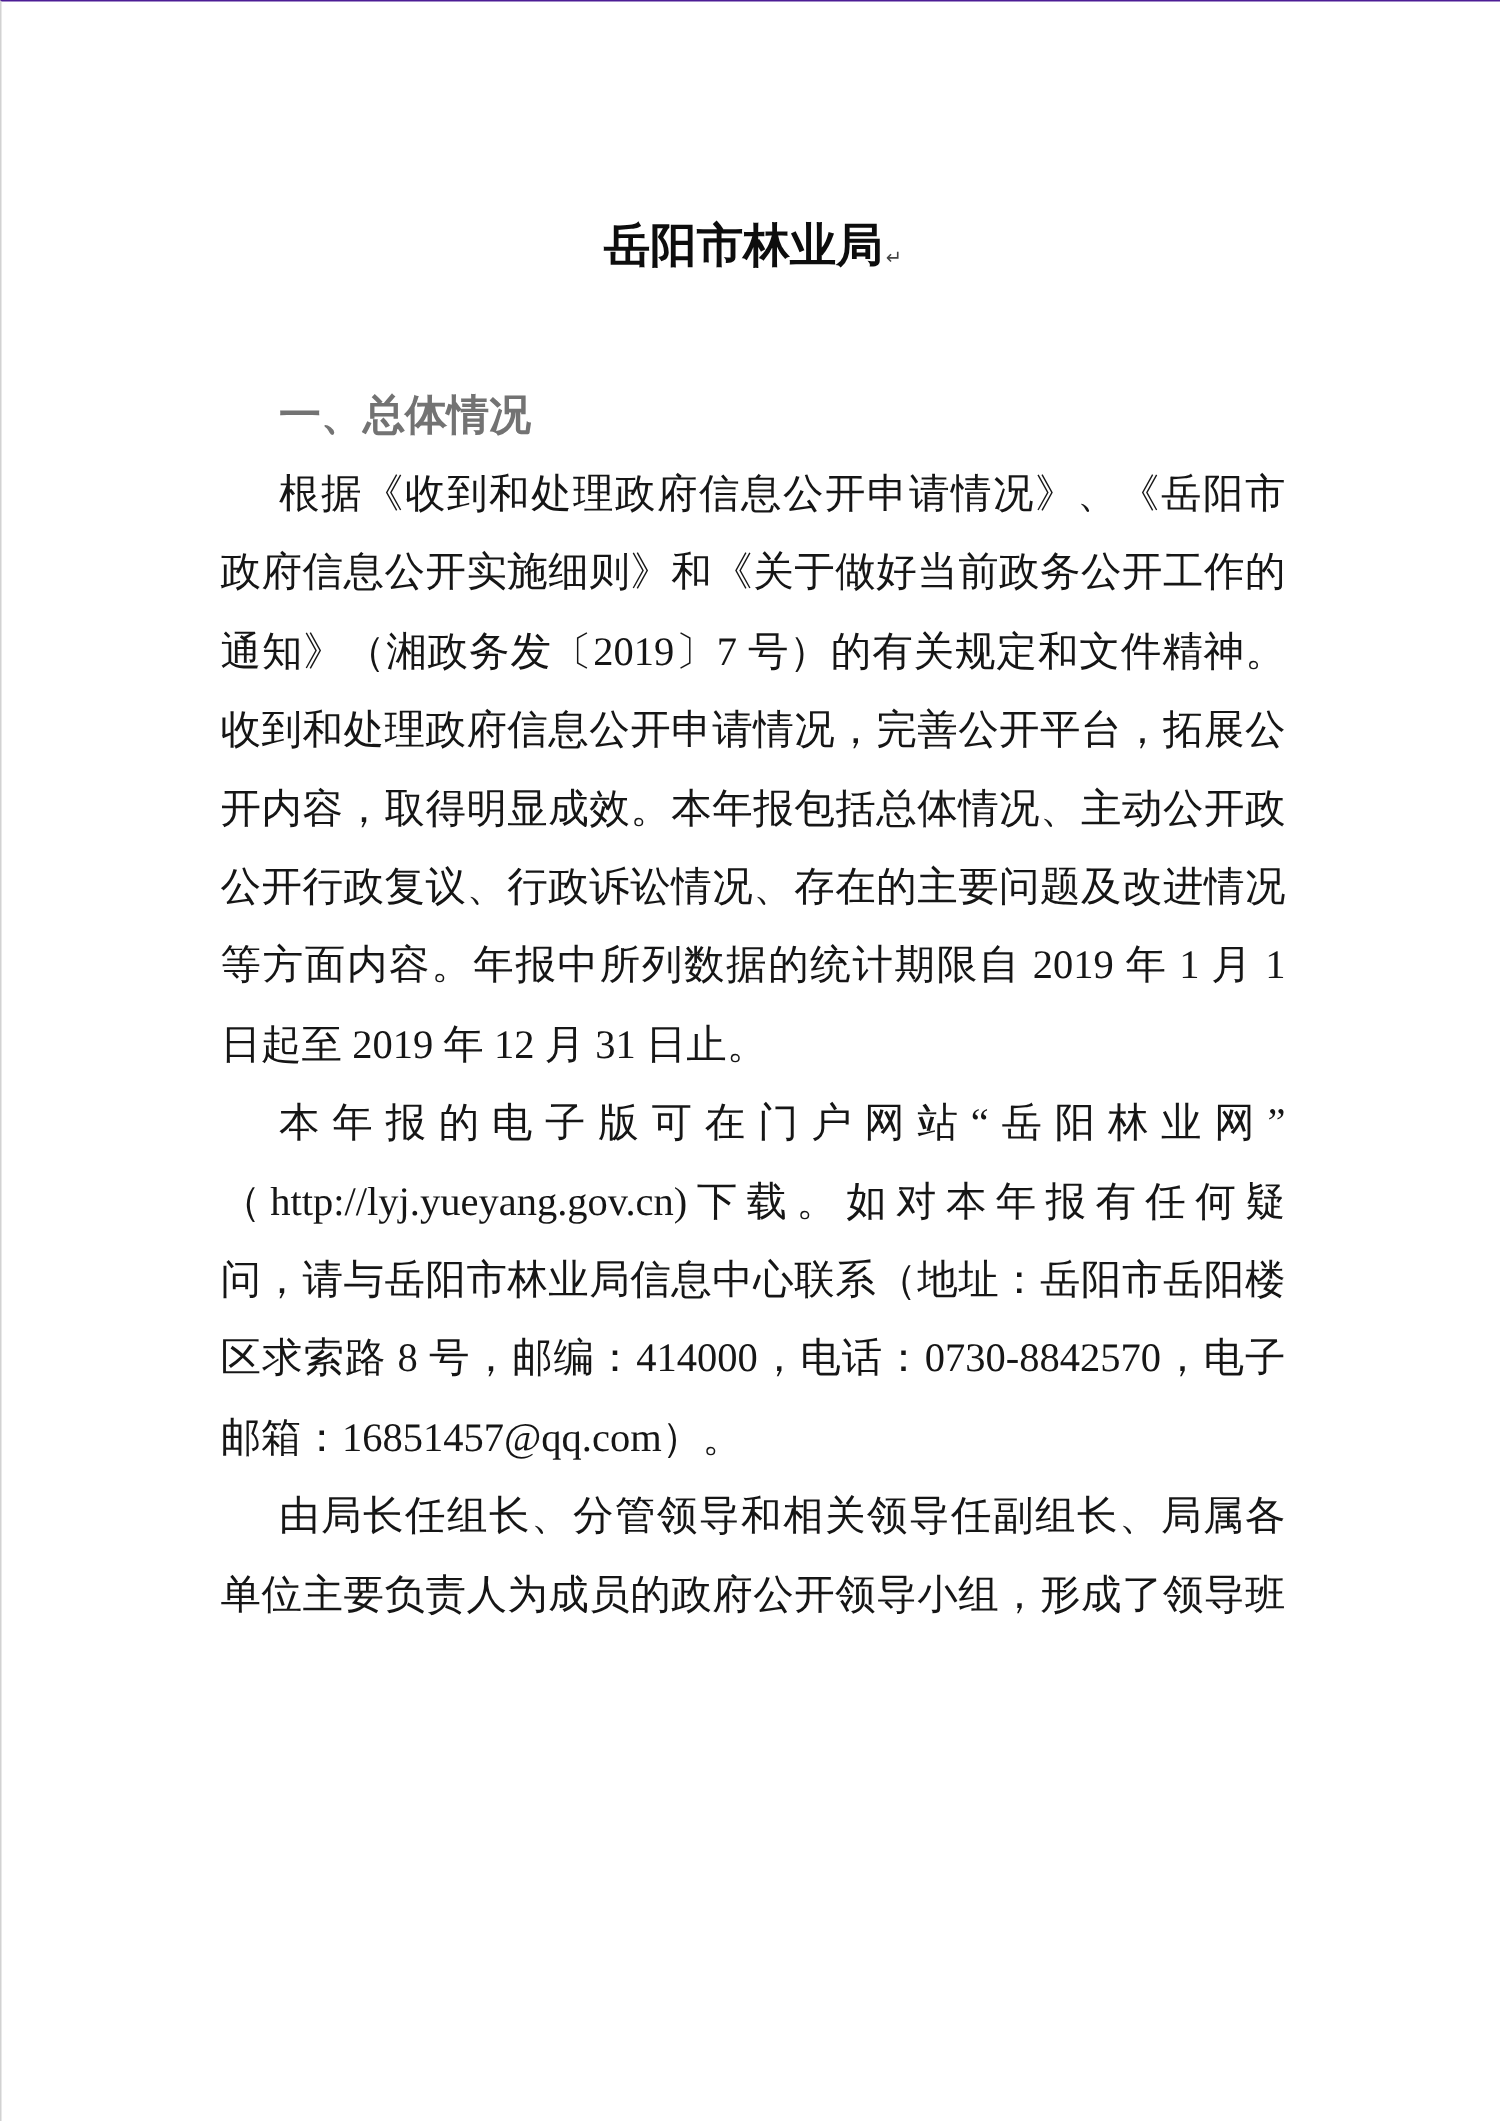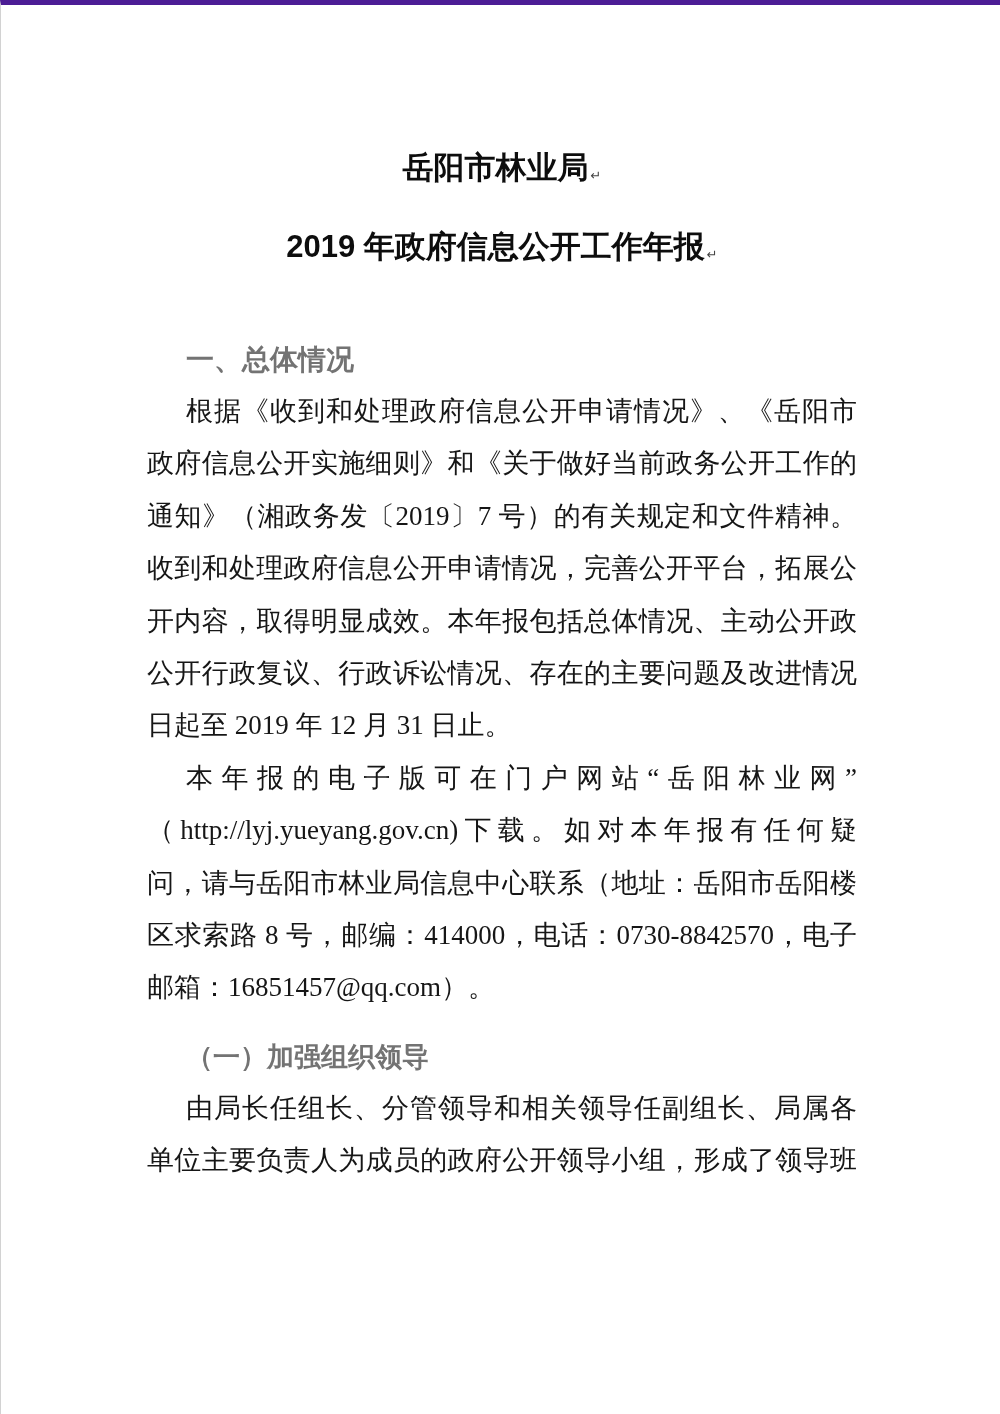--- a/index.html
+++ b/index.html
@@ -1,21 +1,21 @@
 <!DOCTYPE html>
 <html><head>
 <meta charset="utf-8">
 <style>
   html,body { margin:0; padding:0; background:#ffffff; }
   .page {
     position:relative;
     width:1000px; height:1414px;
     background:#ffffff;
     box-sizing:border-box;
-    border-top:5px solid #4c1d95;
+    border-top:1px solid #4c1d95;
     border-left:1px solid #d2d2d2;
     font-family:"Liberation Serif","DejaVu Serif",serif;
     color:#161616;
     overflow:hidden;
   }
   .content {
     position:absolute;
     left:146px; top:0;
     width:710px;
   }
@@ -57,43 +57,42 @@
   .indent { text-indent:39px; }
 </style>
 </head>
 <body>
 
 <div class="page">
   <div class="content">
 
     <div class="doc-title first"><span>岳阳市林业局</span><span class="pmark">↵</span></div>
 
-    <div class="doc-title second"><span>2019 年政府信息公开工作年报</span><span class="pmark">↵</span></div>
 
     <div class="sec-heading h-level1">一、总体情况</div>
 
     <div>
       <div class="line j indent">根据《收到和处理政府信息公开申请情况》、《岳阳市</div>
       <div class="line j">政府信息公开实施细则》和《关于做好当前政务公开工作的</div>
       <div class="line j">通知》（湘政务发〔2019〕7 号）的有关规定和文件精神。</div>
       <div class="line j">收到和处理政府信息公开申请情况，完善公开平台，拓展公</div>
       <div class="line j">开内容，取得明显成效。本年报包括总体情况、主动公开政</div>
       <div class="line j">公开行政复议、行政诉讼情况、存在的主要问题及改进情况</div>
+      <div class="line j">等方面内容。年报中所列数据的统计期限自 2019 年 1 月 1</div>
       <div class="line">日起至 2019 年 12 月 31 日止。</div>
     </div>
 
     <div>
       <div class="line j indent">本年报的电子版可在门户网站“岳阳林业网”</div>
       <div class="line j">（http://lyj.yueyang.gov.cn)下载。如对本年报有任何疑</div>
       <div class="line j">问，请与岳阳市林业局信息中心联系（地址：岳阳市岳阳楼</div>
       <div class="line j">区求索路 8 号，邮编：414000，电话：0730-8842570，电子</div>
       <div class="line">邮箱：16851457@qq.com）。</div>
     </div>
 
-    <div class="sec-heading h-level2">（一）加强组织领导</div>
 
     <div>
       <div class="line j indent">由局长任组长、分管领导和相关领导任副组长、局属各</div>
       <div class="line j">单位主要负责人为成员的政府公开领导小组，形成了领导班</div>
     </div>
 
   </div>
 </div>
 
 </body></html>

